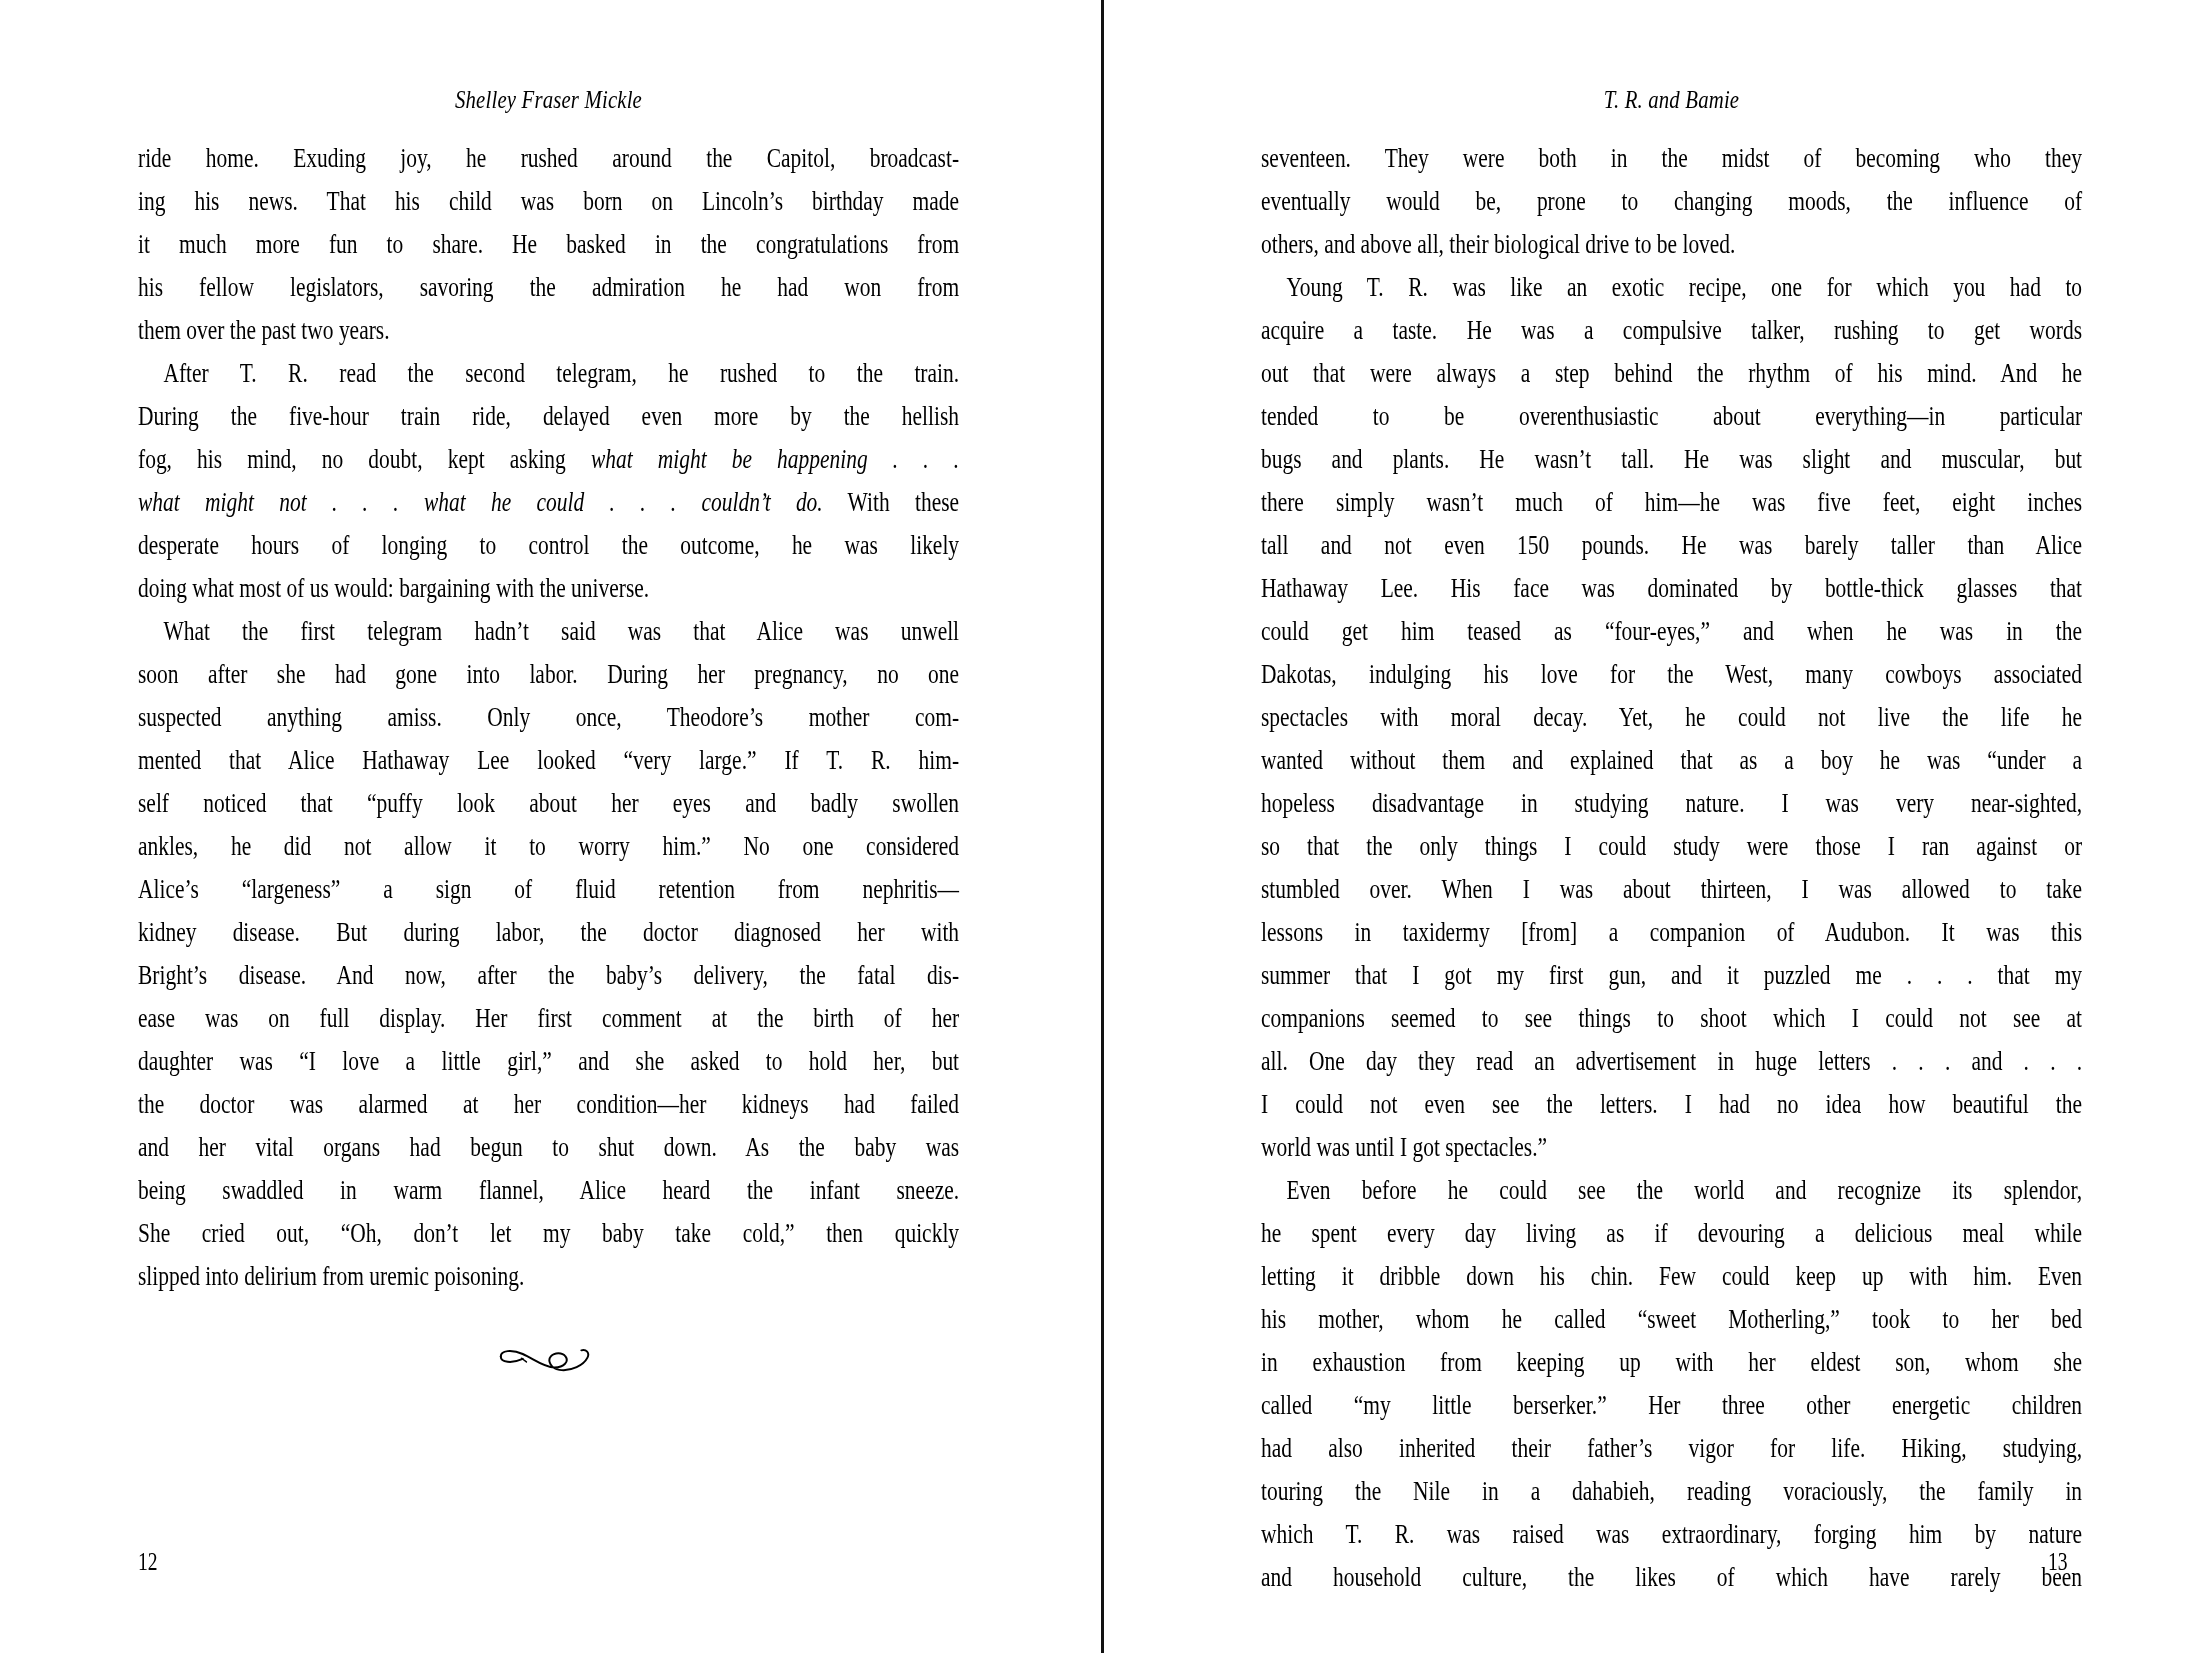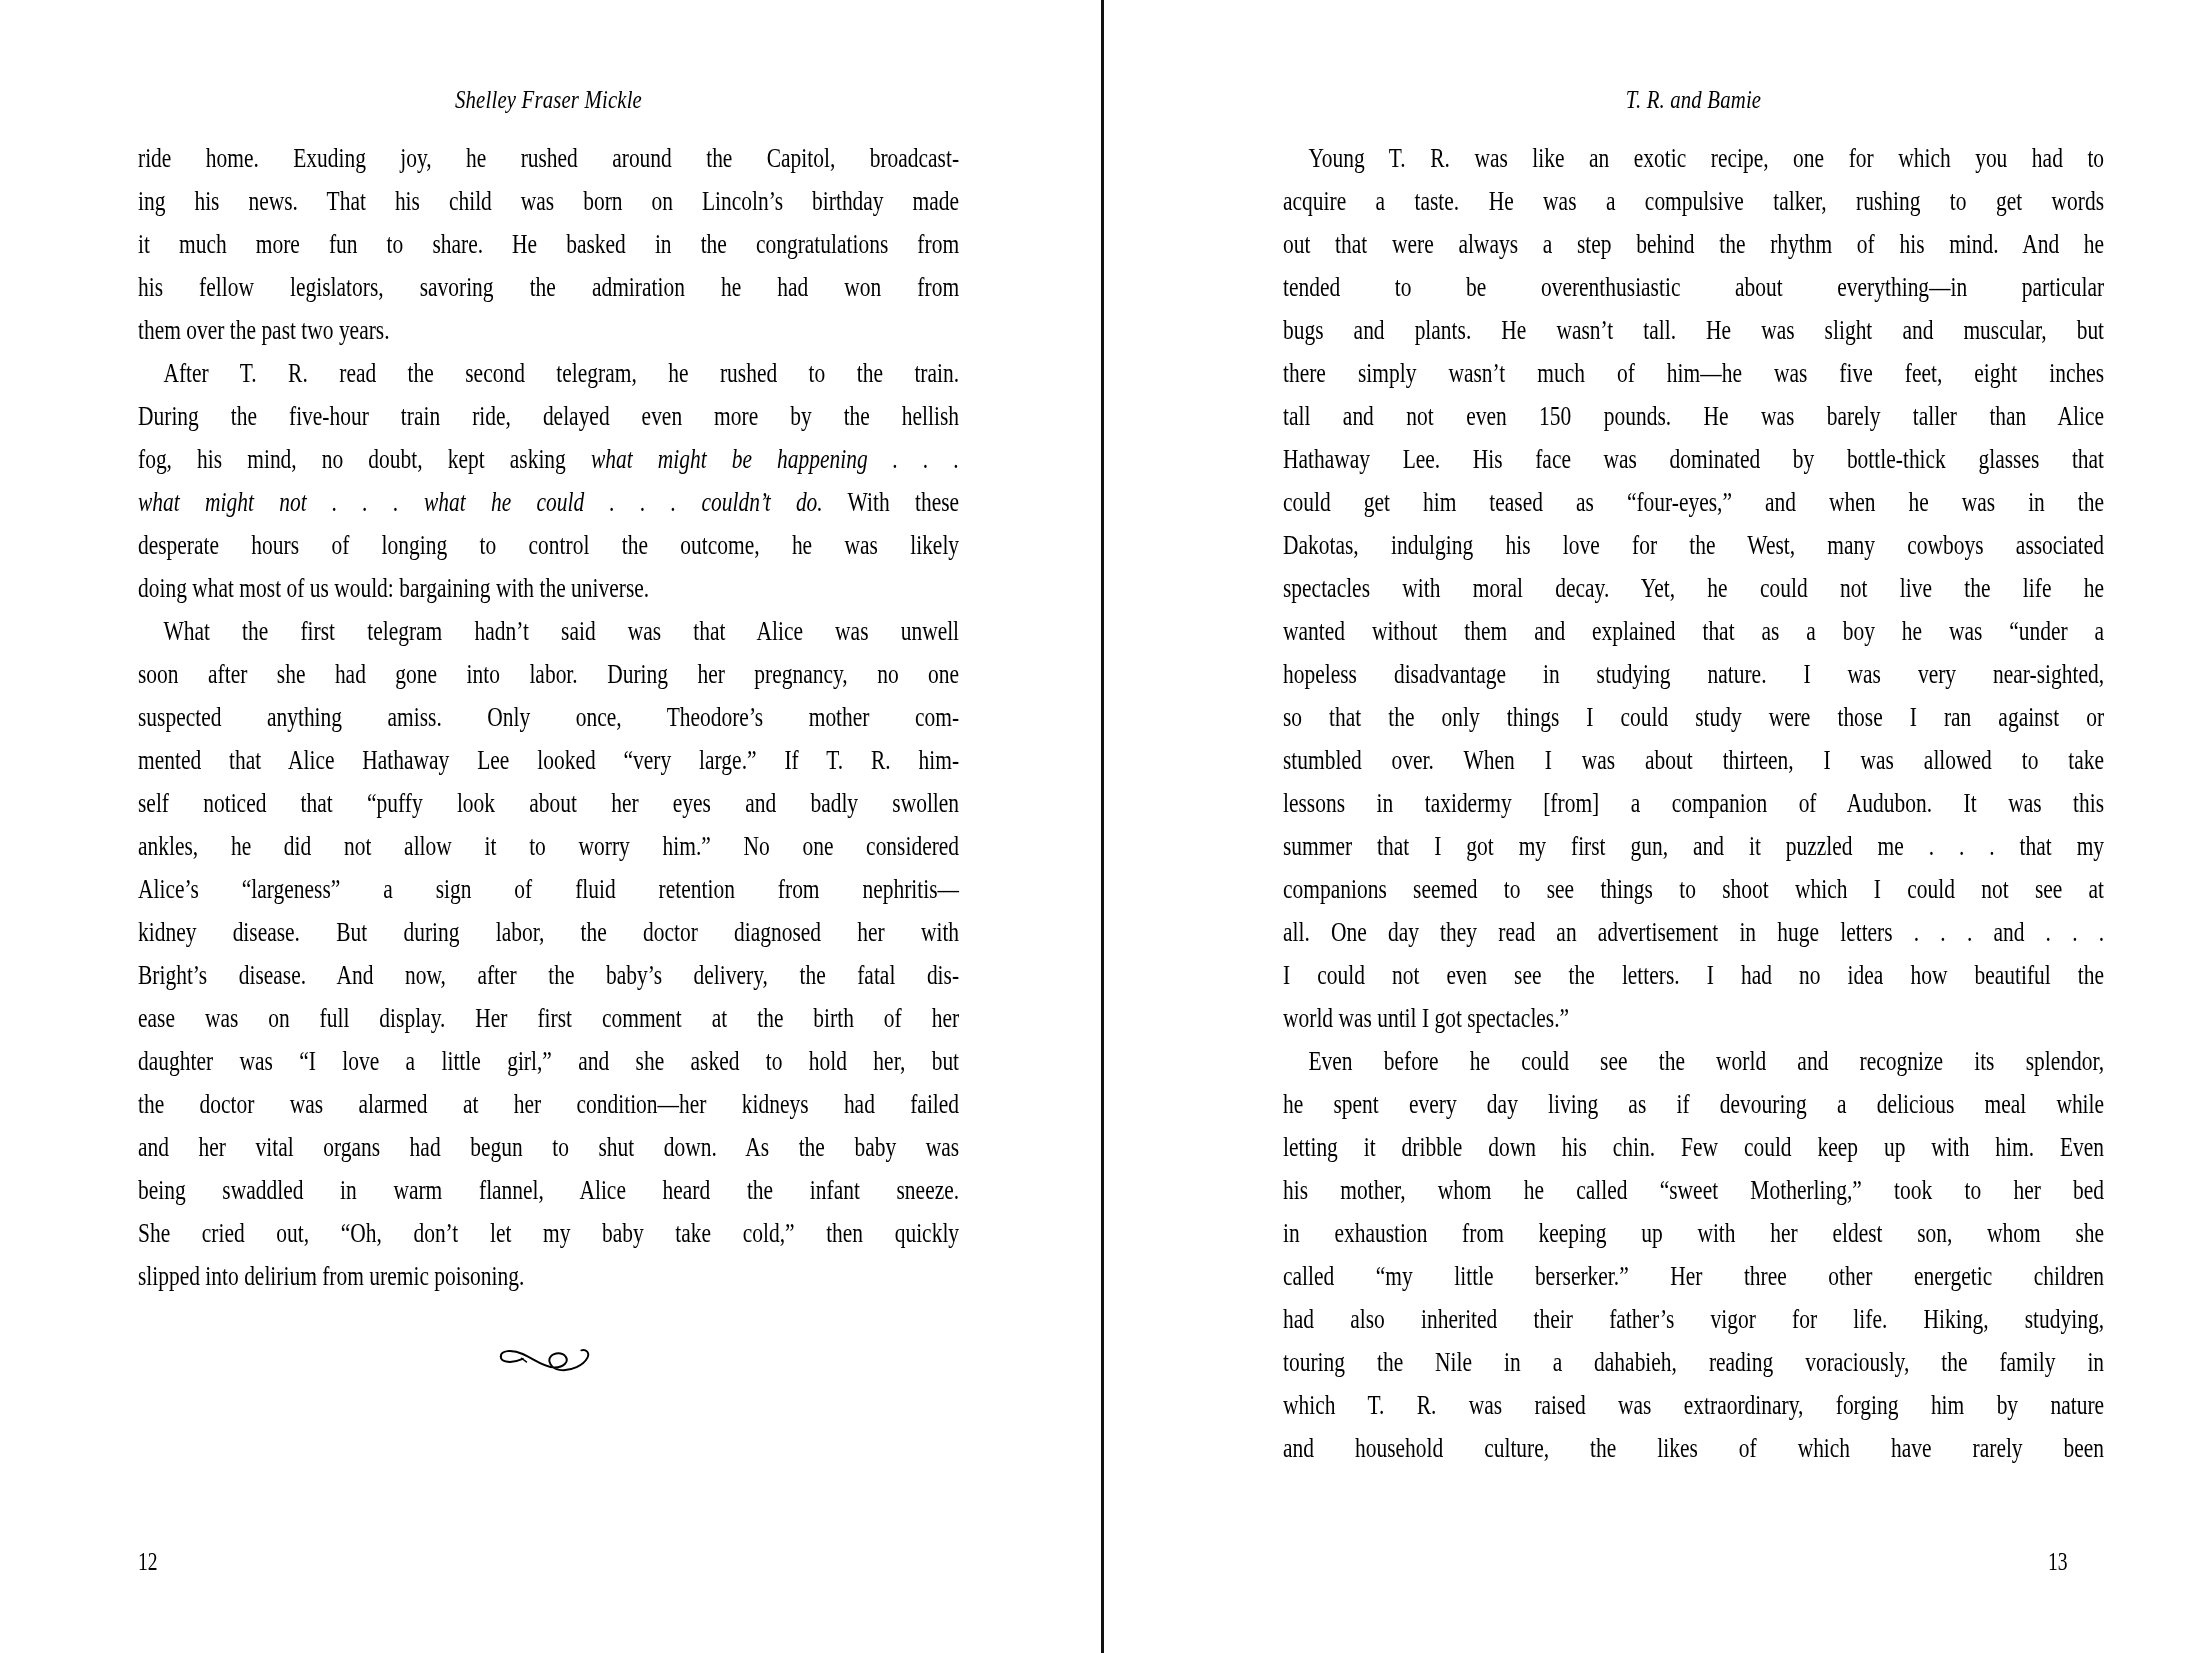--- a/index.html
+++ b/index.html
@@ -45,21 +45,21 @@
   .page-inner {
     position: absolute;
     top: 0;
     height: 1654px;
   }
   .page-left .page-inner {
     left: 138px;
     width: 821px;
   }
   .page-right .page-inner {
-    left: 180px;
+    left: 158px;
     width: 821px;
   }
 
   .running-head {
     text-align: center;
     font-style: italic;
     font-size: 26px;
     letter-spacing: 0.2px;
     margin-top: 85px;
     transform: scaleX(0.80);
@@ -199,20 +199,25 @@
 
   <div class="gutter-divider"></div>
 
   <div class="page page-right">
     <div class="page-inner">
 
       <div class="running-head">T. R. and Bamie</div>
 
       <div class="body-text">
 
+        <p>
+          <span class="ln just">seventeen. They were both in the midst of becoming who they</span>
+          <span class="ln just">eventually would be, prone to changing moods, the influence of</span>
+          <span class="ln flush">others, and above all, their biological drive to be loved.</span>
+        </p>
 
         <p>
           <span class="ln just" style="text-indent: 32px;">Young T. R. was like an exotic recipe, one for which you had to</span>
           <span class="ln just">acquire a taste. He was a compulsive talker, rushing to get words</span>
           <span class="ln just">out that were always a step behind the rhythm of his mind. And he</span>
           <span class="ln just">tended to be overenthusiastic about everything—in particular</span>
           <span class="ln just">bugs and plants. He wasn’t tall. He was slight and muscular, but</span>
           <span class="ln just">there simply wasn’t much of him—he was five feet, eight inches</span>
           <span class="ln just">tall and not even 150 pounds. He was barely taller than Alice</span>
           <span class="ln just">Hathaway Lee. His face was dominated by bottle-thick glasses that</span>

